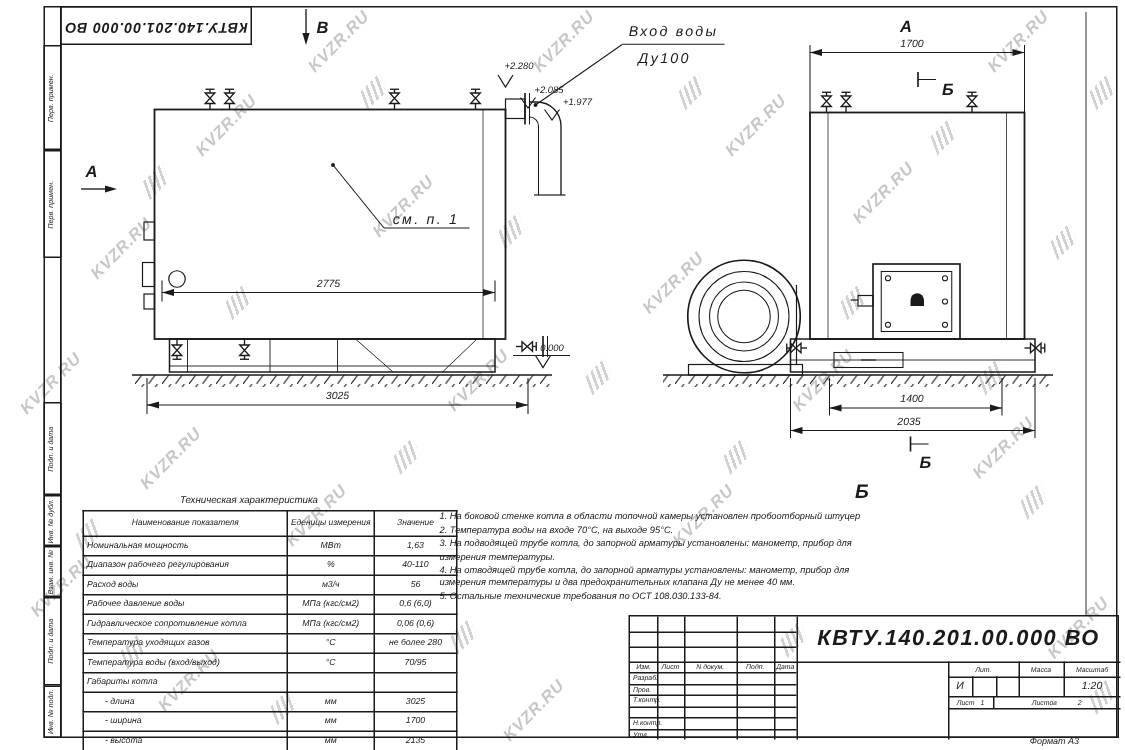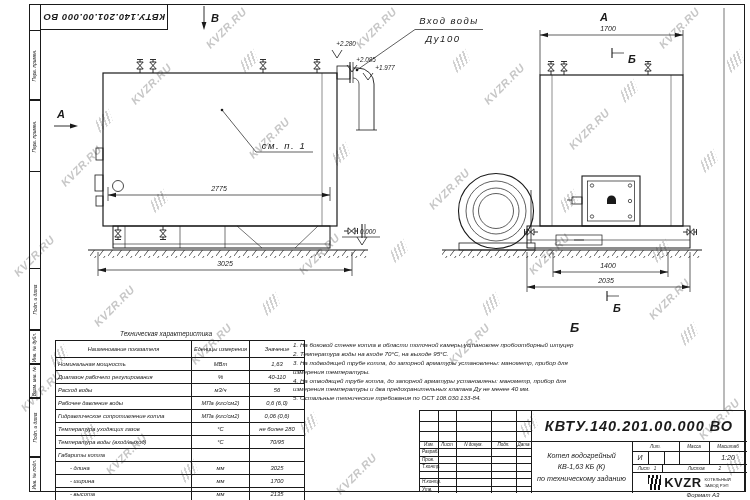--- a/index.html
+++ b/index.html
@@ -425,46 +425,33 @@
     <div class="cell" style="left:36px;top:30px;width:35px;height:7px">N докум.</div>
     <div class="cell" style="left:71px;top:30px;width:25px;height:7px">Подп.</div>
     <div class="cell" style="left:96px;top:30px;width:15px;height:7px">Дата</div>
 
     <div class="cell rowlabel" style="left:0;top:37px;width:36px;height:7.5px">Разраб.</div>
     <div class="cell rowlabel" style="left:0;top:44.5px;width:36px;height:7.5px">Пров.</div>
     <div class="cell rowlabel" style="left:0;top:52px;width:36px;height:7.5px">Т.контр.</div>
     <div class="cell rowlabel" style="left:0;top:67px;width:36px;height:7.5px">Н.контр.</div>
     <div class="cell rowlabel" style="left:0;top:74.5px;width:36px;height:7.5px">Утв.</div>
 
-    <div class="cell title3" style="left:111px;top:30px;width:101px;height:52px">
-      <span>Котел водогрейный</span>
-      <span>КВ-1,63 КБ (К)</span>
-      <span>по техническому заданию</span>
-    </div>
 
     <div class="cell" style="left:212px;top:30px;width:47px;height:10px">Лит.</div>
     <div class="cell" style="left:259px;top:30px;width:30px;height:10px">Масса</div>
     <div class="cell" style="left:289px;top:30px;width:38px;height:10px">Масштаб</div>
     <div class="cell val" style="left:212px;top:40px;width:16px;height:13px">И</div>
     <div class="cell val" style="left:289px;top:40px;width:38px;height:13px">1:20</div>
 
     <div class="cell" style="left:212px;top:53px;width:30px;height:8px;gap:4px">
       <span>Лист</span>
       <span>1</span>
     </div>
     <div class="cell" style="left:242px;top:53px;width:85px;height:8px;gap:14px">
       <span>Листов</span>
       <span>2</span>
     </div>
 
-    <div class="logo" style="left:212px;top:61px;width:115px;height:21px">
-      <span class="lhatch"></span>
-      <span class="lname">KVZR</span>
-      <span class="lsub">
-        <span>КОТЕЛЬНЫЙ</span>
-        <span>ЗАВОД РЭП</span>
-      </span>
-    </div>
   </div>
 
   <div class="fmt">Формат  А3</div>
 
 </div>
 
 </body></html>

